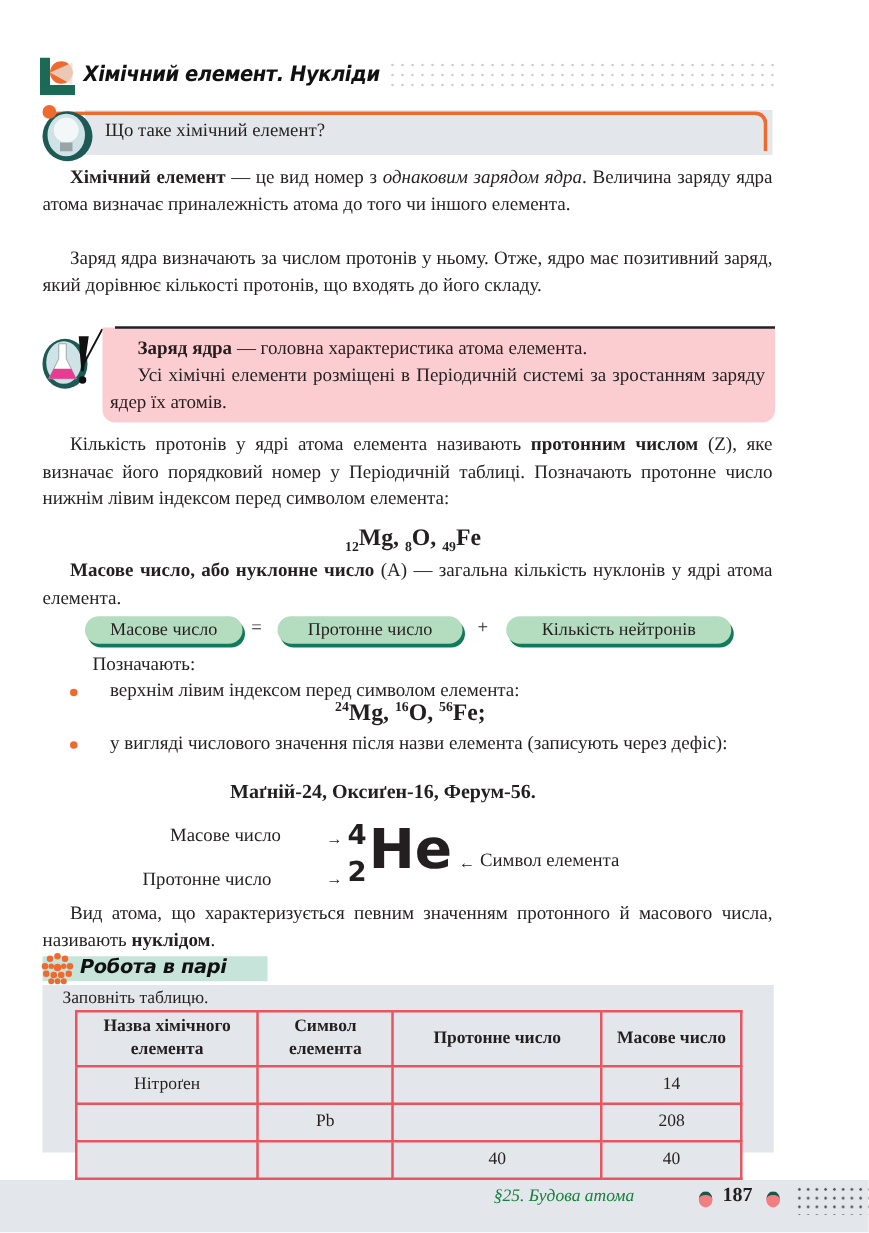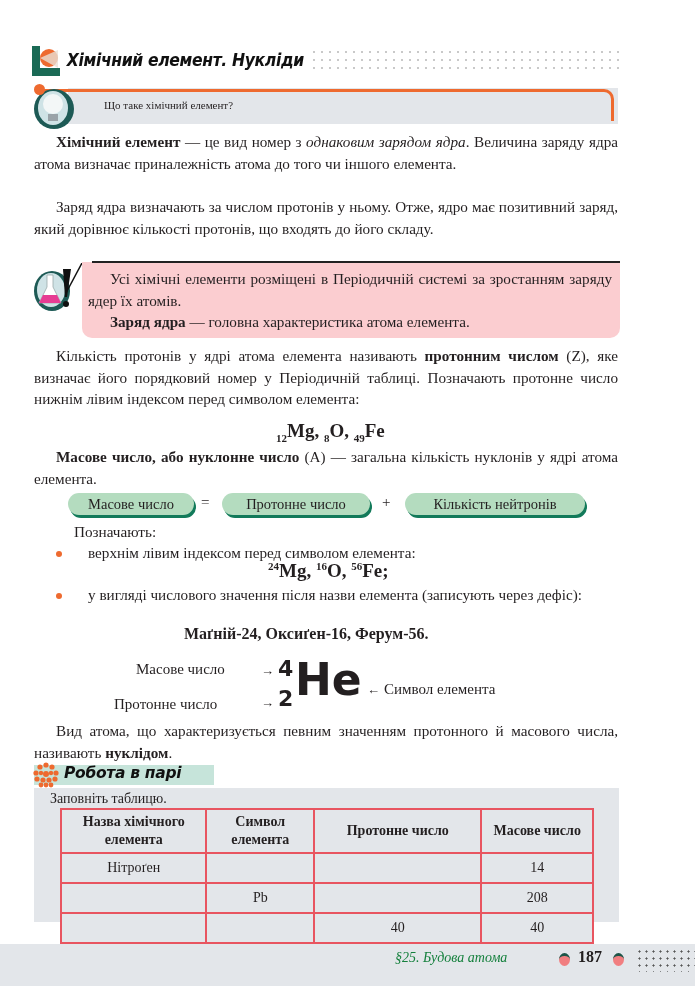--- a/index.html
+++ b/index.html
@@ -16,21 +16,21 @@
   .sec-title { position: absolute; left: 33px; top: 4px; padding: 0 6px 0 2px; background: #fff;
     font-family: "DejaVu Sans", "Liberation Sans", sans-serif; font-weight: bold; font-style: italic;
     font-size: 17px; letter-spacing: -0.4px; color: #111; line-height: 24px; transform: scaleX(0.92); transform-origin: left; }
 
   
   .q-box { position: absolute; left: 68px; top: 88px; width: 550px; height: 36px; background: #e3e6ea; }
   .q-line { position: absolute; left: 40px; top: 89px; width: 574px; height: 32px;
     border-top: 3px solid #ee6a2f; border-right: 3px solid #ee6a2f; border-top-right-radius: 10px; }
   .q-dot { position: absolute; left: 34px; top: 84px; width: 11px; height: 11px; border-radius: 50%; background: #ee6a2f; }
   .q-icon { position: absolute; left: 32px; top: 86px; width: 44px; height: 44px; }
-  .q-text { position: absolute; left: 104px; top: 95px; font-size: 11px; line-height: 20px; text-align: center; }
+  .q-text { position: absolute; left: 84px; top: 95px; font-size: 15px; line-height: 20px; text-align: center; }
 
   p.para { position: absolute; left: 34px; width: 584px; font-size: 15.2px; line-height: 21.5px; text-align: justify; }
   .ind { text-indent: 22px; }
 
   
   .note-box { position: absolute; left: 82px; top: 262px; width: 538px; height: 76px; background: #fbcdd0; border-radius: 0 0 10px 10px; }
   .note-topline { position: absolute; left: 92px; top: 261px; width: 528px; height: 2px; background: #222; }
   .note-icon { position: absolute; left: 32px; top: 263px; width: 50px; height: 52px; }
   .note-text { position: absolute; left: 88px; top: 268px; width: 524px; font-size: 15.2px; line-height: 21.5px; text-align: justify; }
 
@@ -102,22 +102,22 @@
 <svg class="note-icon" viewBox="0 0 50 52">
   <ellipse cx="20" cy="28" rx="18" ry="20" fill="#1d5a55"></ellipse>
   <ellipse cx="19" cy="27" rx="14" ry="17" fill="#cfe3e6"></ellipse>
   <path d="M15,12 L21,12 L21,24 L29,40 L7,40 L15,24 Z" fill="#ffffff" stroke="#9aa" stroke-width="0.8"></path>
   <path d="M11,32 L25,32 L29,40 L7,40 Z" fill="#e63c93"></path>
   <path d="M31,6 L39,6 L35,34 L33,34 Z" fill="#111"></path>
   <circle cx="34" cy="41" r="3" fill="#111"></circle>
   <line x1="34" y1="30" x2="50" y2="0" stroke="#111" stroke-width="1.5"></line>
 </svg>
 <div class="note-text serif">
+  <div style="text-indent:22px;"><b>Заряд ядра</b><span> — головна характеристика атома елемента.</span></div>
   <div style="text-indent:22px;">Усі хімічні елементи розміщені в Періодичній системі за зростанням заряду ядер їх атомів.</div>
-  <div style="text-indent:22px;"><b>Заряд ядра</b><span> — головна характеристика атома елемента.</span></div>
 </div>
 
 <p class="para ind serif" style="top:345px;"><span>Кількість протонів у ядрі атома елемента називають </span><b>протонним числом</b><span> (Z), яке визначає його порядковий номер у Періодичній таблиці. Позначають протонне число нижнім лівим індексом перед символом елемента:</span></p>
 
 <div class="formula serif" style="left:276px; top:420px;">
   <sub>12</sub><span>Mg</span><span>, </span><sub>8</sub><span>O</span><span>, </span><sub>49</sub><span>Fe</span>
 </div>
 
 <p class="para ind serif" style="top:446px;"><b>Масове число, або нуклонне число</b><span> (A) — загальна кількість нуклонів у ядрі атома елемента.</span></p>
 

